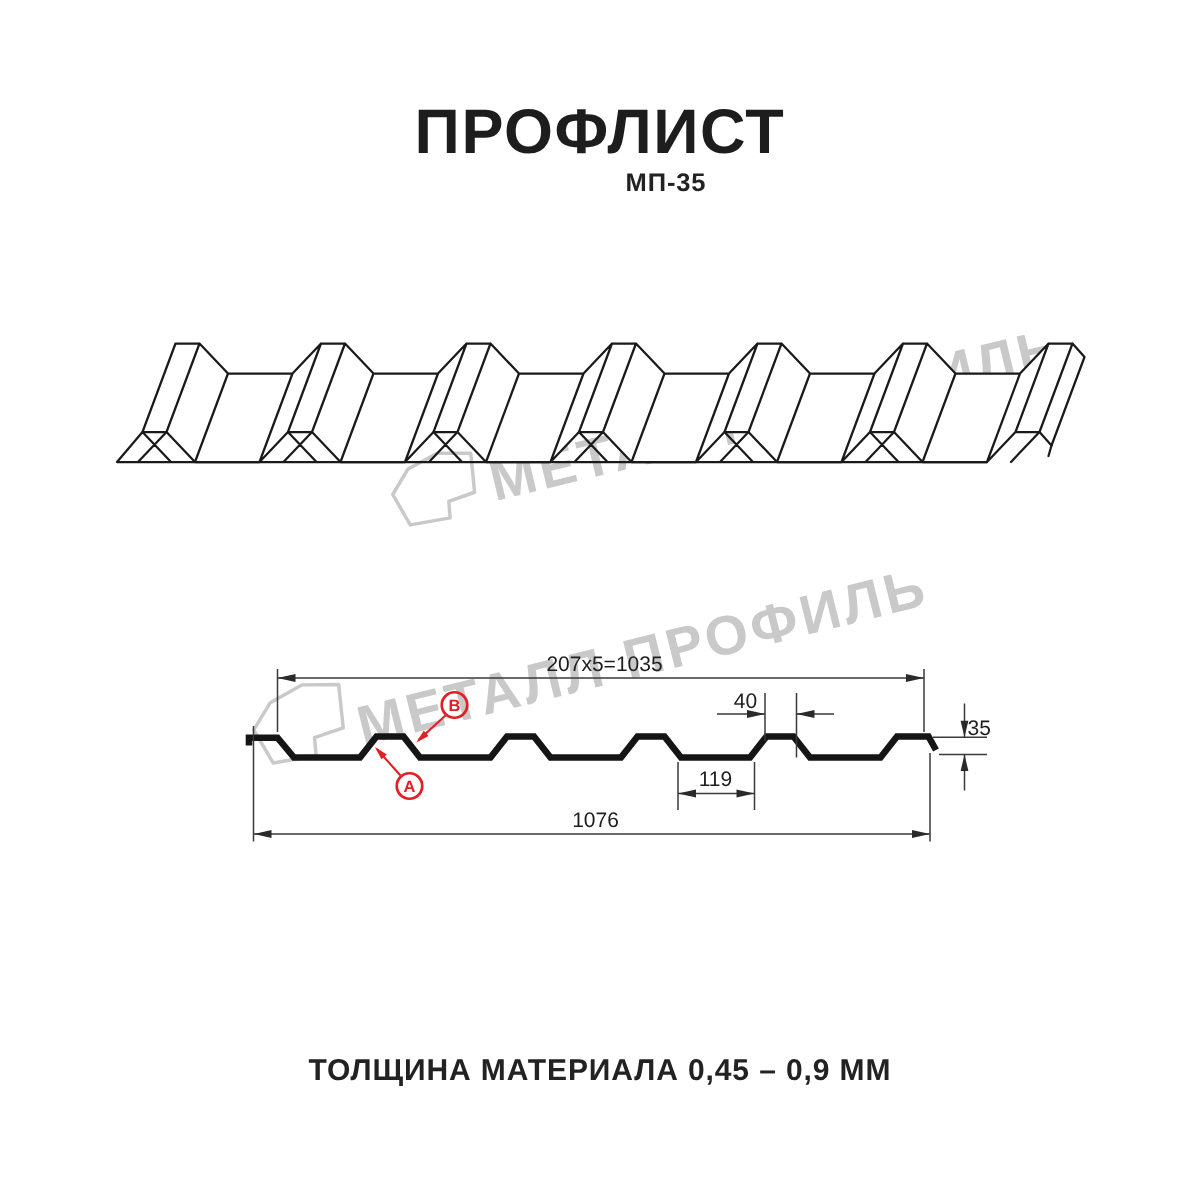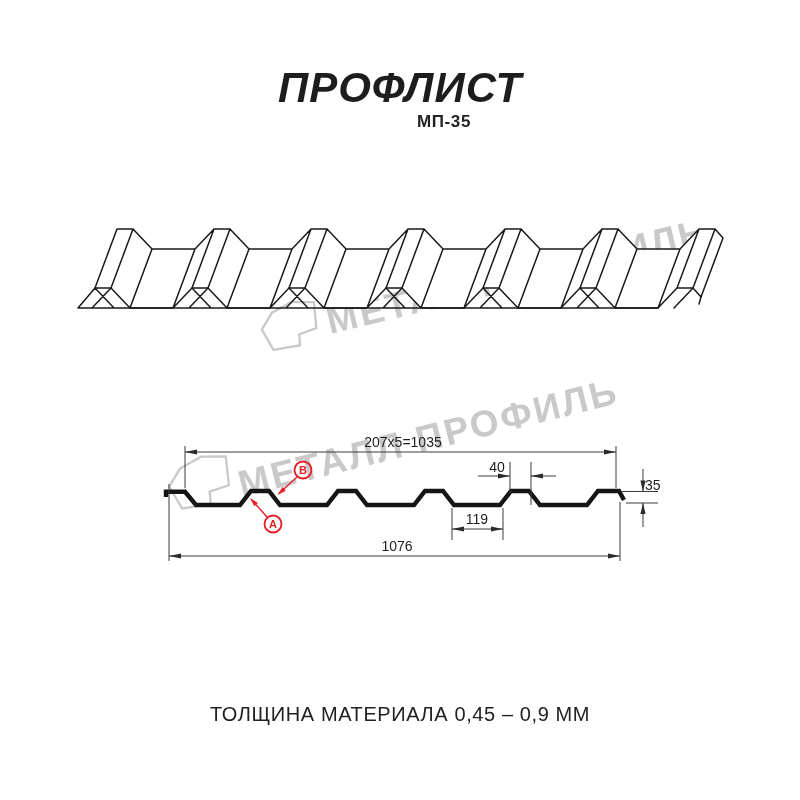--- a/index.html
+++ b/index.html
@@ -3,29 +3,29 @@
 <meta charset="utf-8">
 <style>
   html,body{margin:0;padding:0;}
   body{
     width:800px;height:800px;background:#ffffff;position:relative;overflow:hidden;
     font-family:"Liberation Sans",sans-serif;
   }
   .page{position:absolute;inset:0;}
   .title{
     position:absolute;top:64px;left:0;width:800px;text-align:center;
-    font-size:42px;font-weight:800;letter-spacing:1px;color:#1d1d1d;font-style:italic;
+    font-size:42px;font-weight:800;letter-spacing:1px;color:#1d1d1d;
   }
   .subtitle{
     position:absolute;top:112px;left:0;width:800px;text-align:center;
     font-size:17px;font-weight:600;letter-spacing:0.6px;color:#222222;margin-left:44px;
   }
   .footer-note{
     position:absolute;top:703px;left:0;width:800px;text-align:center;
-    font-size:20px;font-weight:400;letter-spacing:0.6px;color:#222222;
+    font-size:20px;font-weight:700;letter-spacing:0.6px;color:#222222;
   }
   svg{position:absolute;left:0;top:0;}
   svg text{font-family:"Liberation Sans",sans-serif;}
   .wm{fill:#c9c9c9;font-weight:bold;font-size:37px;letter-spacing:2.5px;}
   .wm-logo{fill:none;stroke:#c9c9c9;stroke-width:2.3;stroke-linejoin:round;}
   .face{fill:#ffffff;stroke:#1a1a1a;stroke-width:1.5;stroke-linejoin:round;}
   .edge{fill:none;stroke:#1a1a1a;stroke-width:1.5;stroke-linecap:round;}
   .profile{fill:none;stroke:#151515;stroke-width:4.4;stroke-linejoin:miter;}
   .dim{stroke:#3a3a3a;stroke-width:1;fill:none;}
   .arr{fill:#2a2a2a;stroke:none;}

